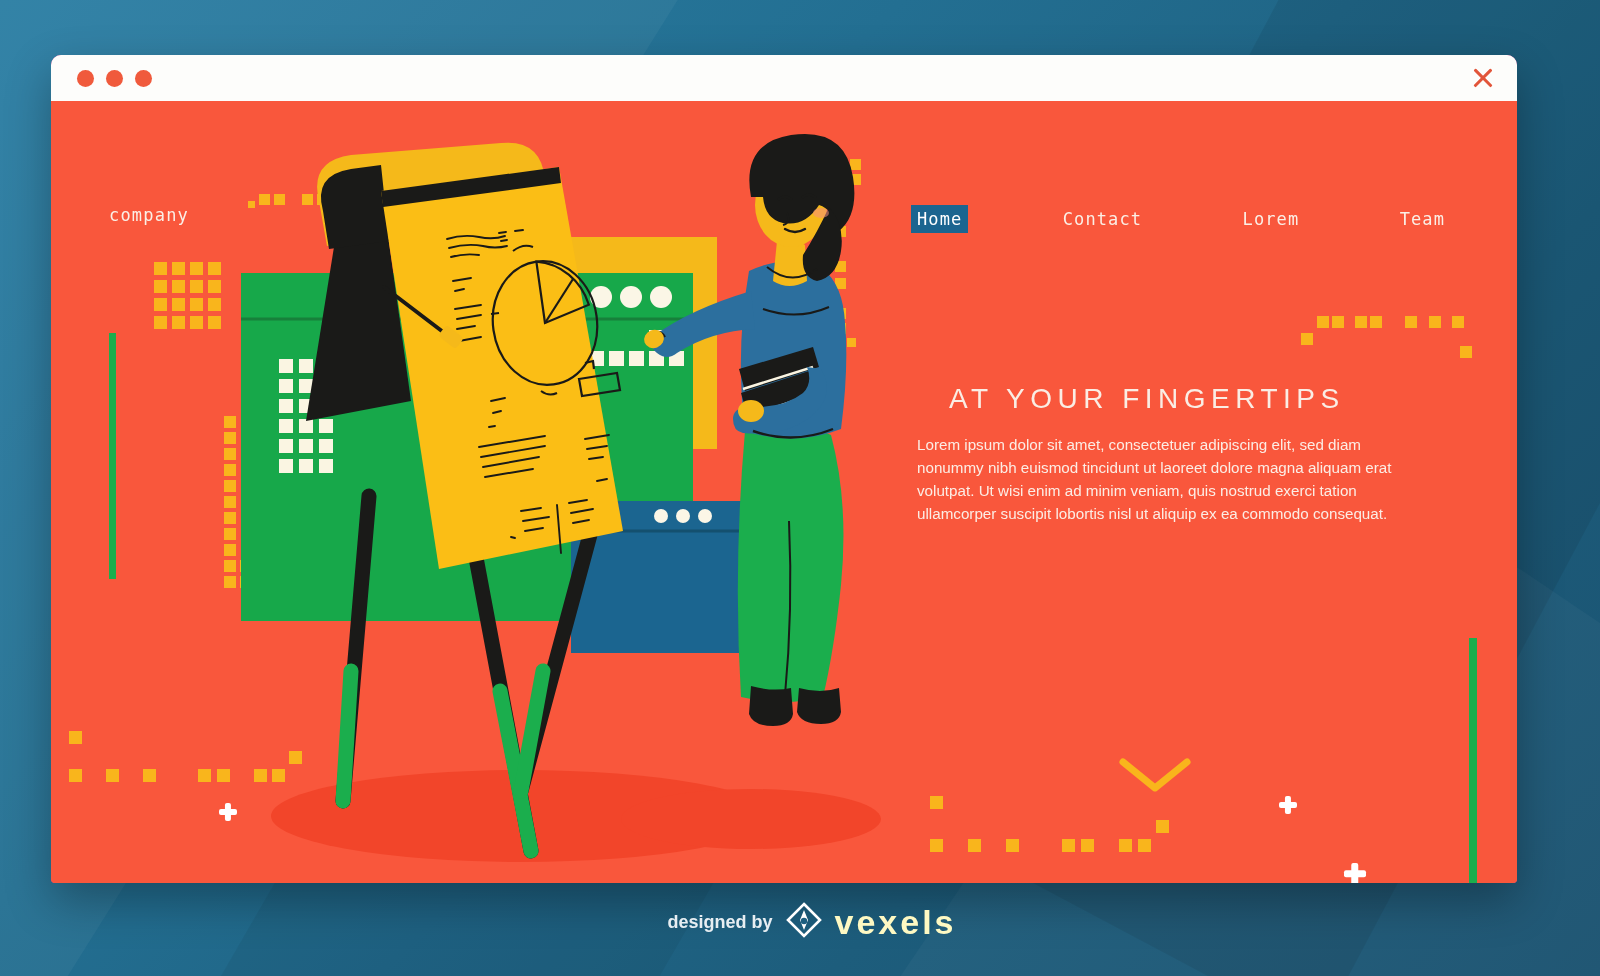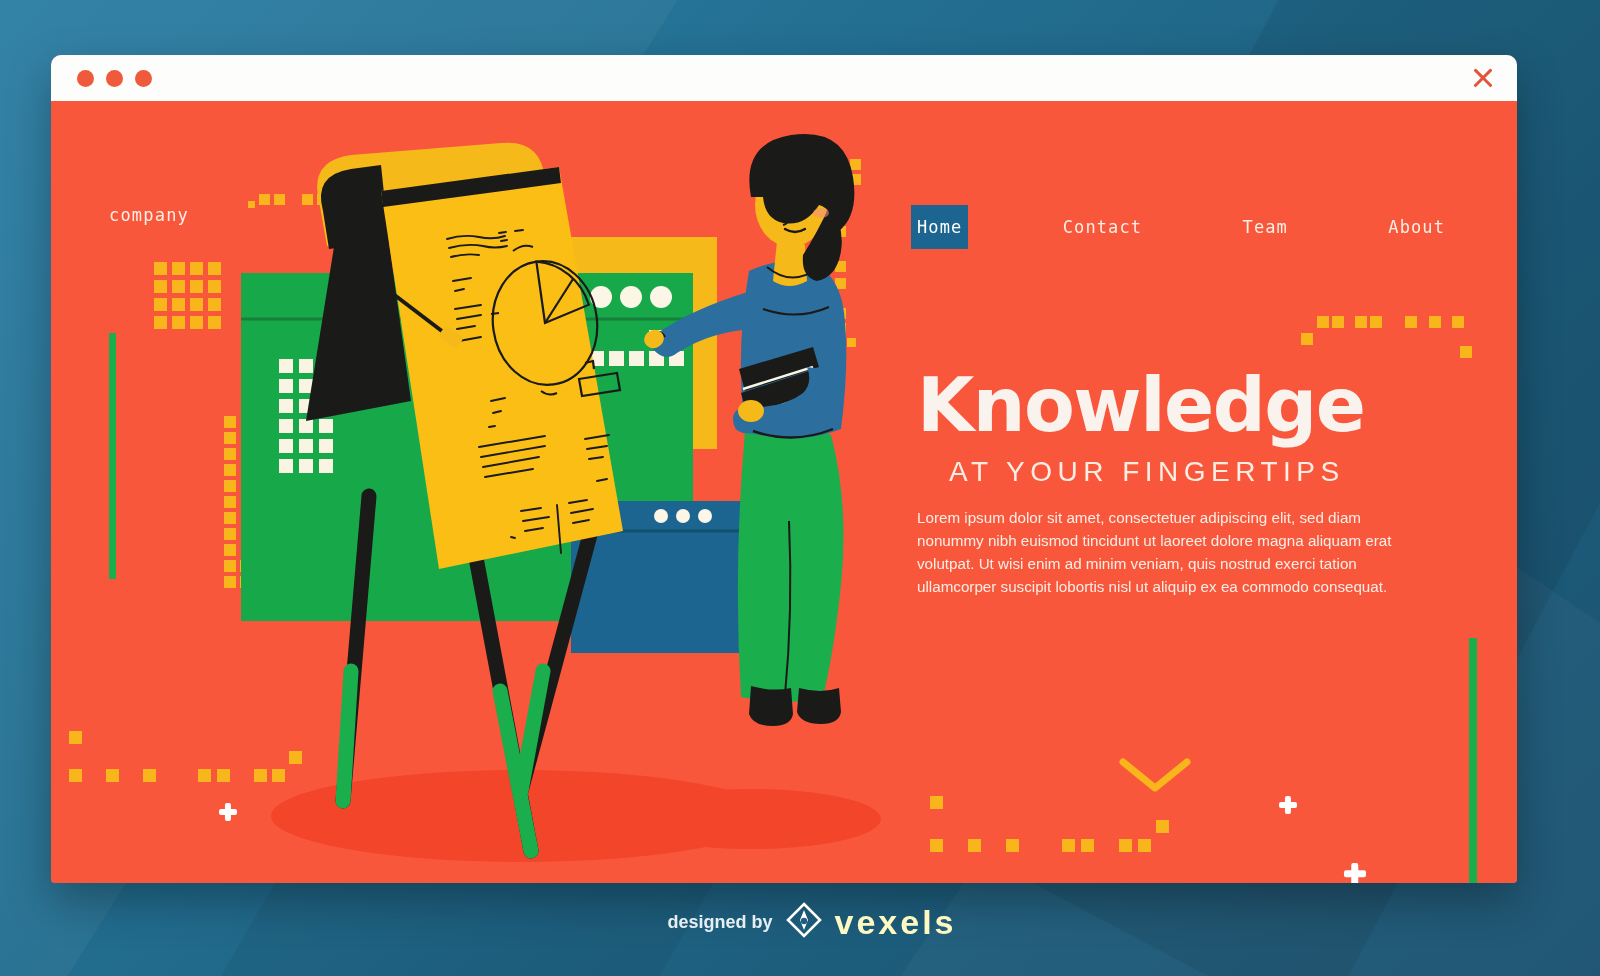--- a/index.html
+++ b/index.html
@@ -92,21 +92,21 @@
     width: 540px;
     display: flex;
     justify-content: space-between;
     align-items: center;
   }
   .nav-item {
     font-family: "DejaVu Sans Mono", monospace;
     font-size: 17px;
     letter-spacing: 1.1px;
     color: #FBEFE6;
-    padding: 12px 6px;
+    padding: 4px 6px;
     cursor: pointer;
     white-space: nowrap;
   }
   .nav-item.active { background: #1B6590; color: #FFFFFF; }
 
   
   .hero {
     position: absolute;
     left: 866px;
     top: 268px;
@@ -472,26 +472,25 @@
       <path d="M 716 166 q 24 20 50 2" stroke="#1A1A18" stroke-width="2" fill="none"></path>
       <path d="M 712 208 q 34 12 66 -2" stroke="#1A1A18" stroke-width="2" fill="none"></path>
       <path d="M 702 330 q 40 14 80 -2" stroke="#1A1A18" stroke-width="2.4" fill="none"></path>
     </svg>
 
     <div class="brand">company</div>
 
     <nav class="nav">
       <span class="nav-item active">Home</span>
       <span class="nav-item">Contact</span>
+      <span class="nav-item">Lorem</span>
       <span class="nav-item">Team</span>
-      <span class="nav-item">About</span>
     </nav>
 
     <div class="hero">
-      <h1>Knowledge</h1>
       <h2>AT YOUR FINGERTIPS</h2>
       <p>Lorem ipsum dolor sit amet, consectetuer adipiscing elit, sed diam nonummy nibh euismod tincidunt ut laoreet dolore magna aliquam erat volutpat. Ut wisi enim ad minim veniam, quis nostrud exerci tation ullamcorper suscipit lobortis nisl ut aliquip ex ea commodo consequat.</p>
     </div>
 
     <div class="chevron" style="left:1068px;top:657px">
       <svg viewBox="0 0 72 36" width="72" height="36">
         <polyline points="4,4 36,30 68,4" fill="none" stroke="#F9B51C" stroke-width="7" stroke-linecap="round" stroke-linejoin="round"></polyline>
       </svg>
     </div>
 

